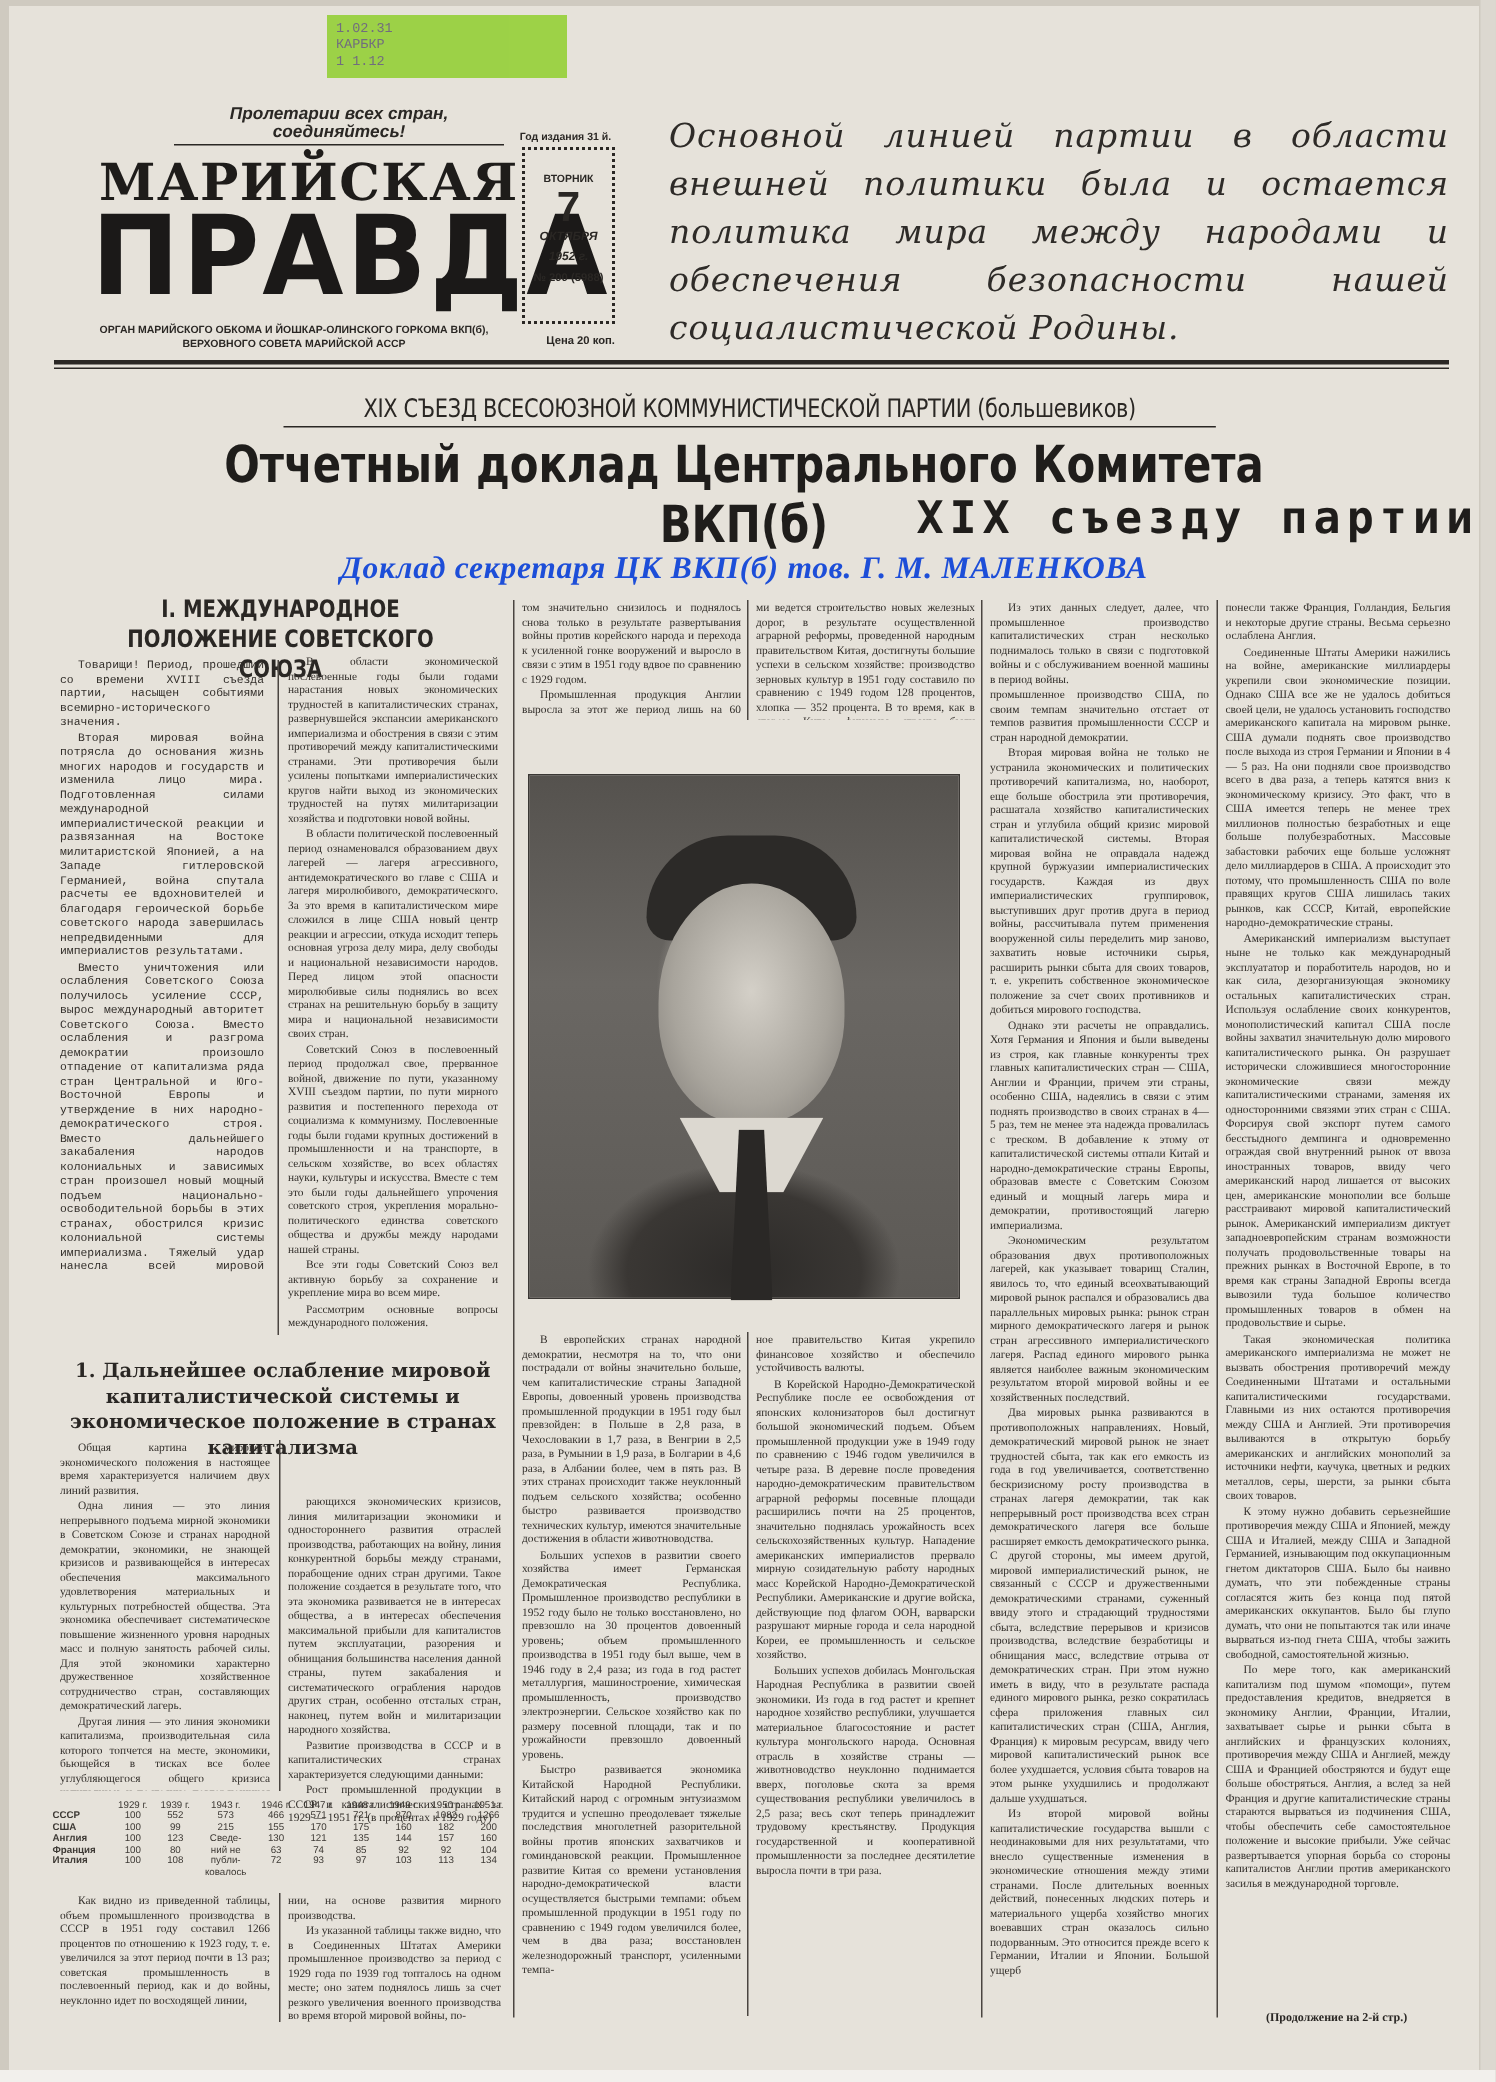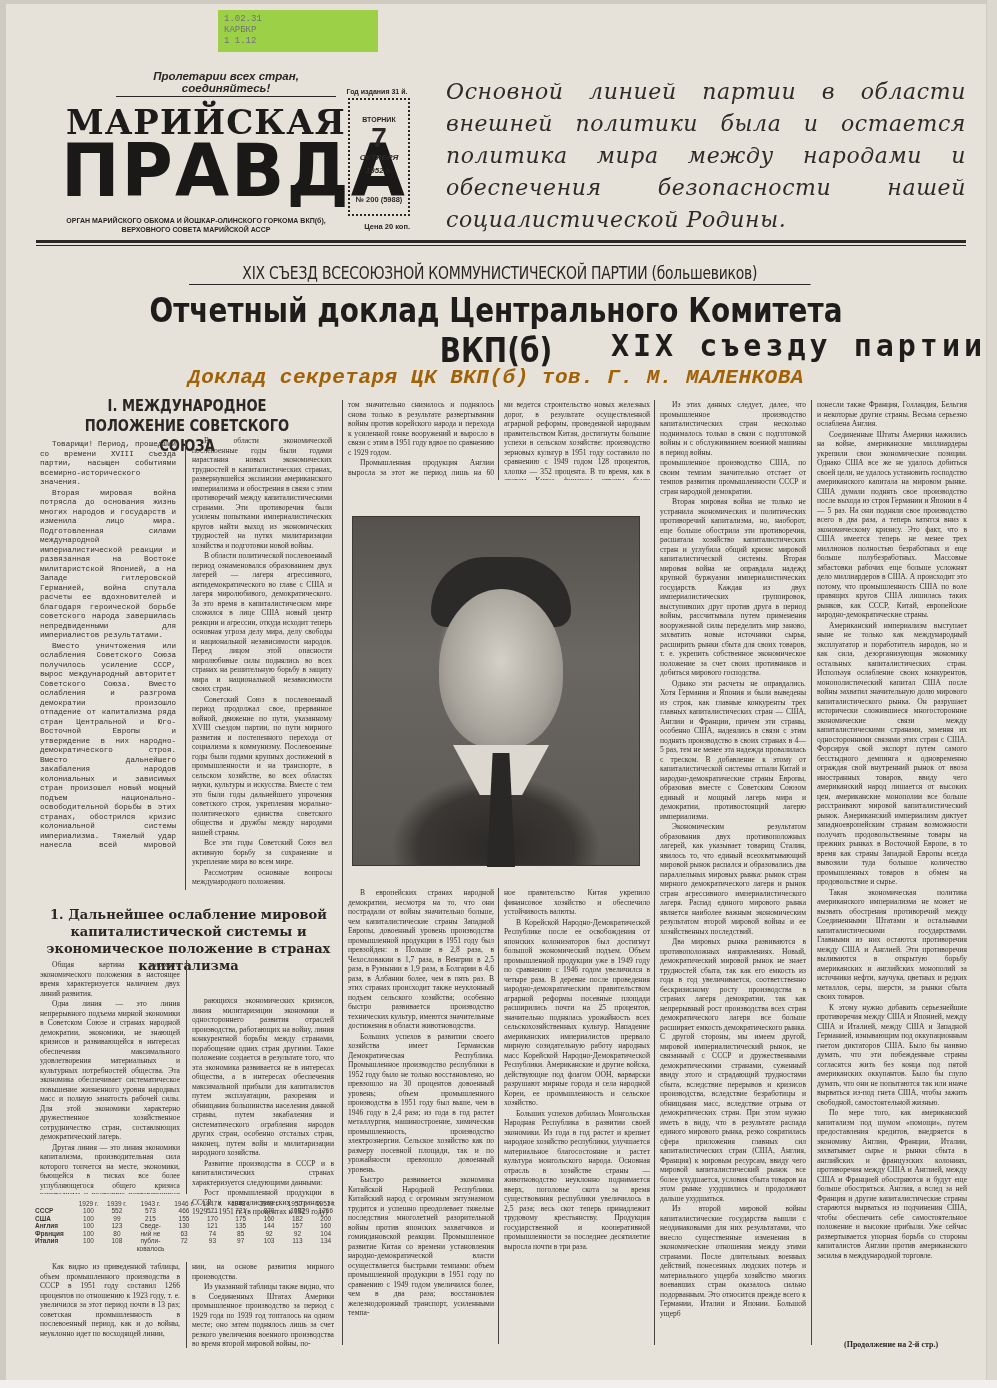--- a/index.html
+++ b/index.html
@@ -45,21 +45,21 @@
   }
   .datebox {
     position: absolute; left: 342px; top: 94px; width: 62px; height: 118px;
     border: 2px dotted #2a2724; text-align: center; font-family: "Liberation Sans", sans-serif;
     padding-top: 16px;
   }
   .datebox .dow { font-size: 7px; font-weight: bold; }
   .datebox .day { font-size: 28px; font-weight: bold; line-height: 30px; }
   .datebox .mon { font-size: 8px; font-weight: bold; font-style: italic; }
   .datebox .yr { font-size: 8px; font-weight: bold; font-style: italic; margin-top: 4px; }
-  .datebox .num { font-size: 7.5px; font-weight: bold; margin-top: 20px; }
+  .datebox .num { font-size: 7.5px; font-weight: bold; margin-top: 5px; }
   .price {
     position: absolute; left: 342px; top: 218px; width: 62px; text-align: right;
     font-family: "Liberation Sans", sans-serif; font-size: 7.5px; font-weight: bold;
   }
   .lead-quote {
     position: absolute; left: 440px; top: 72px; width: 520px;
     font-family: "DejaVu Serif", serif; font-style: italic; font-size: 22px; line-height: 32px;
     text-align: justify; color: #2e2b28; letter-spacing: 0.6px;
   }
   .rule-top { position: absolute; left: 30px; top: 236px; width: 930px; height: 3px; background: #2a2724; }
@@ -75,22 +75,22 @@
     font-family: "DejaVu Sans", sans-serif; font-weight: bold; font-size: 34px; line-height: 40px;
     transform: scaleX(0.82); color: #1f1d1b;
   }
   .headline2 {
     position: absolute; left: 0; top: 324px; width: 980px; text-align: right;
     font-family: "DejaVu Sans Mono", monospace; font-weight: bold; font-size: 30px; line-height: 36px;
     letter-spacing: 4px; color: #1f1d1b;
   }
   .byline {
     position: absolute; left: 0; top: 360px; width: 980px; text-align: center;
-    font-family: Liberation Mono, monospace; font-style: italic; font-weight: bold; font-size: 21px; line-height: 28px;
-    letter-spacing: 0.5px; color: #a16207;
+    font-family: Liberation Serif, serif; font-style: italic; font-weight: bold; font-size: 21px; line-height: 28px;
+    letter-spacing: 0.5px; color: #1d4ed8;
   }
   .sec1 {
     position: absolute; left: 36px; top: 392px; width: 290px; text-align: center;
     font-family: "DejaVu Sans", sans-serif; font-weight: bold; font-size: 16px; line-height: 20px;
     transform: scaleX(0.82);
   }
   .col {
     position: absolute; font-size: 7.6px; line-height: 9.5px; text-align: justify;
     font-family: "Liberation Serif", serif; color: #332f2b; overflow: hidden;
   }

